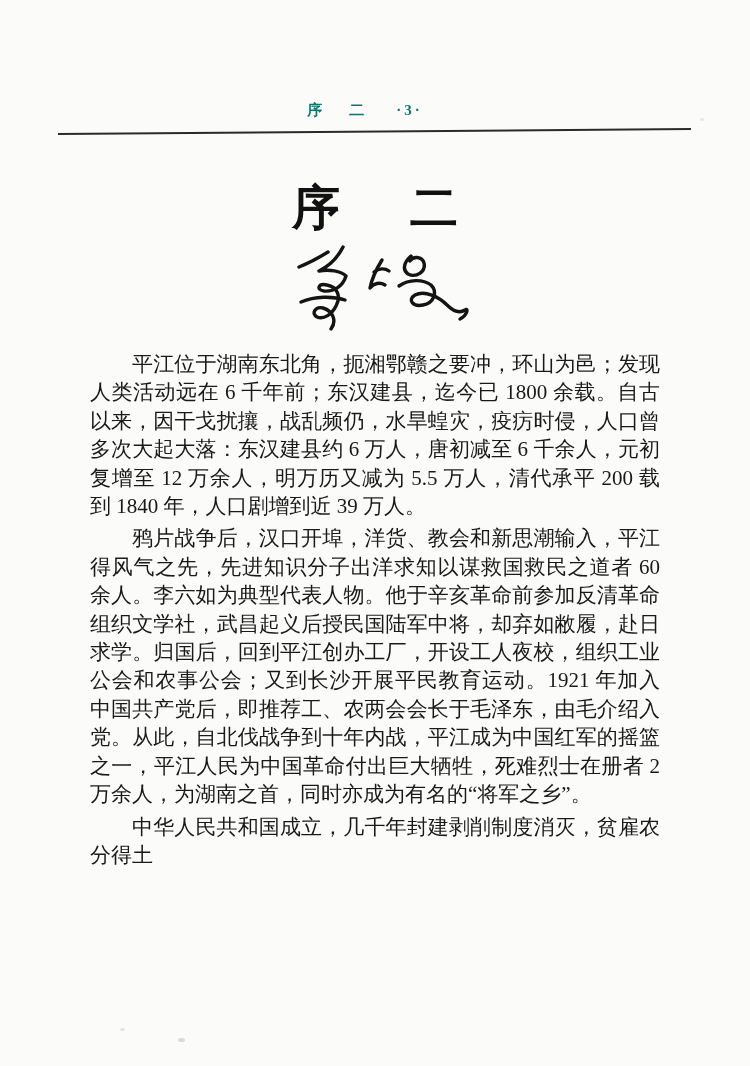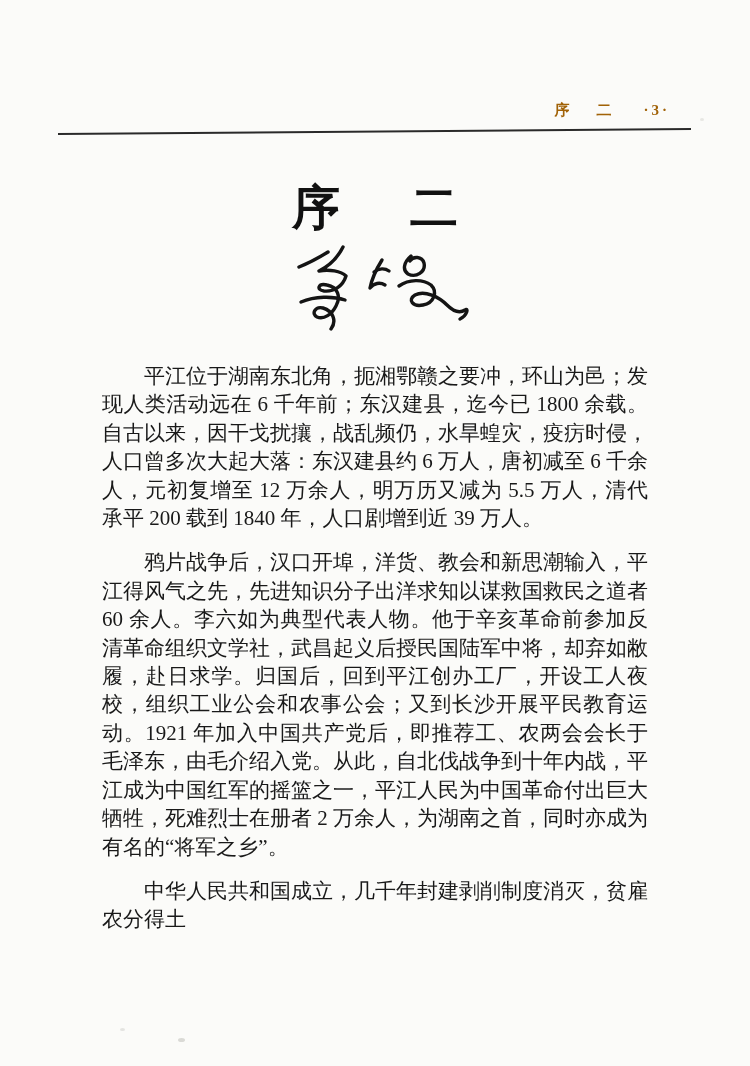--- a/index.html
+++ b/index.html
@@ -16,28 +16,28 @@
     color:#1b1b1b;
     overflow:hidden;
   }
   
   .header{
     position:absolute;
     top:101px;
     left:60px;
     right:60px;
     display:flex;
-    justify-content:flex-end;
+    justify-content:center;
     align-items:baseline;
     gap:26px;
     padding-right:20px;
     font-size:15px;
     font-weight:700;
     letter-spacing:6px;
-    color:#a16207;
+    color:#0f766e;
   }
   .header .pagenum{
     letter-spacing:3px;
     font-weight:700;
     font-size:15px;
   }
   .rule{
     position:absolute;
     top:133px;
     left:58px;
@@ -82,21 +82,21 @@
     top:346px;
     left:86px;
     width:578px;
     font-size:21px;
     line-height:28.4px;
     text-align:justify;
     text-justify:inter-ideograph;
     color:#191919;
   }
   .body p{
-    margin:16px;
+    margin:4px;
     text-indent:2em;
   }
   
   .speck{
     position:absolute;
     border-radius:50%;
     background:#b9b9b4;
     opacity:.5;
   }
   .speck.s1{left:178px;top:1038px;width:7px;height:4px;}

